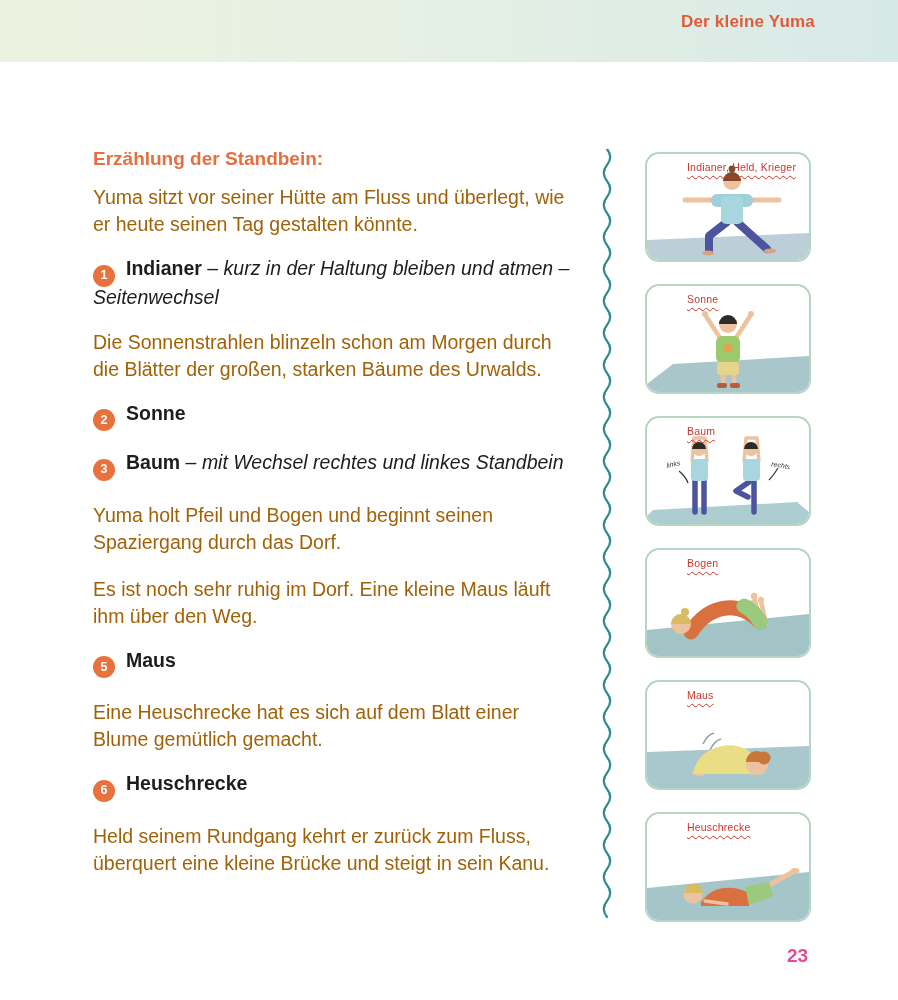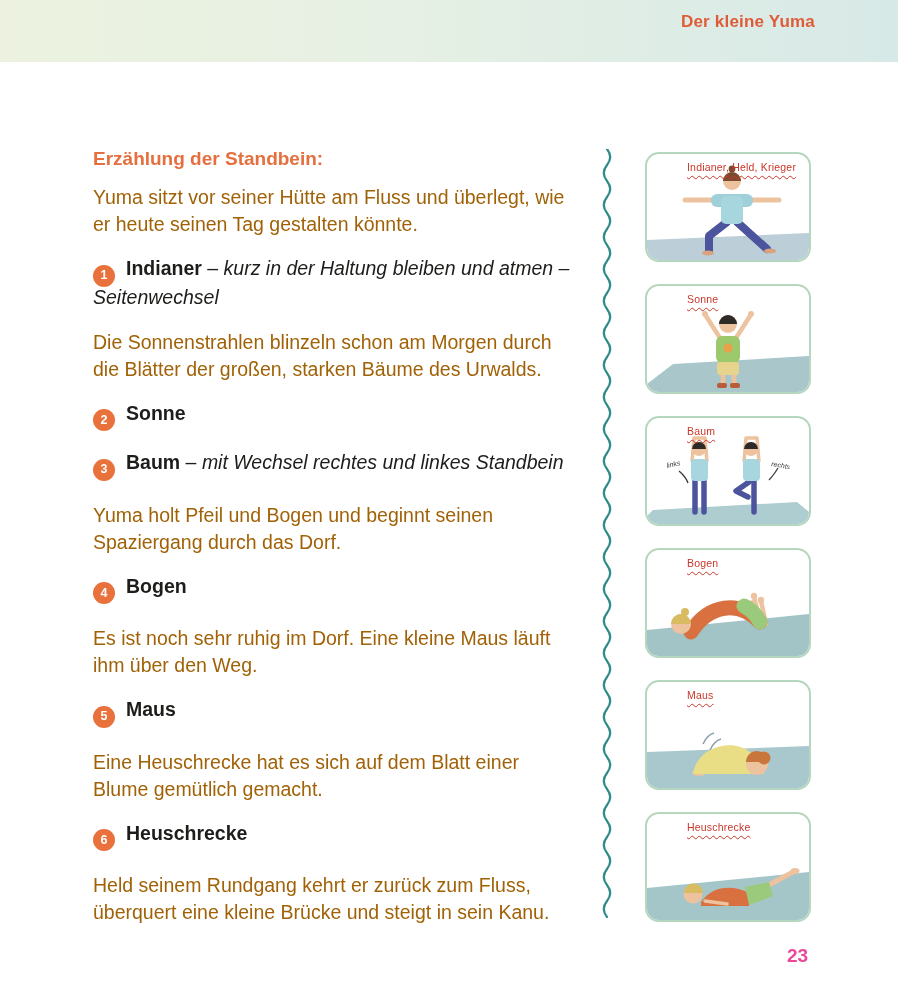--- a/index.html
+++ b/index.html
@@ -77,23 +77,20 @@
     <div class="item">
       <span class="num-circle">2</span><span class="item-name">Sonne</span>
     </div>
 
     <div class="item">
       <span class="num-circle">3</span><span class="item-name">Baum</span><span class="item-dash"> – </span><span class="item-note">mit Wechsel rechtes und linkes Standbein</span>
     </div>
 
     <p class="para">Yuma holt Pfeil und Bogen und beginnt seinen Spaziergang durch das Dorf.</p>
 
-    <div class="item">
-      <span class="num-circle">4</span><span class="item-name">Bogen</span>
-    </div>
 
     <p class="para">Es ist noch sehr ruhig im Dorf. Eine kleine Maus läuft ihm über den Weg.</p>
 
     <div class="item">
       <span class="num-circle">5</span><span class="item-name">Maus</span>
     </div>
 
     <p class="para">Eine Heuschrecke hat es sich auf dem Blatt einer Blume gemütlich gemacht.</p>
 
     <div class="item">

